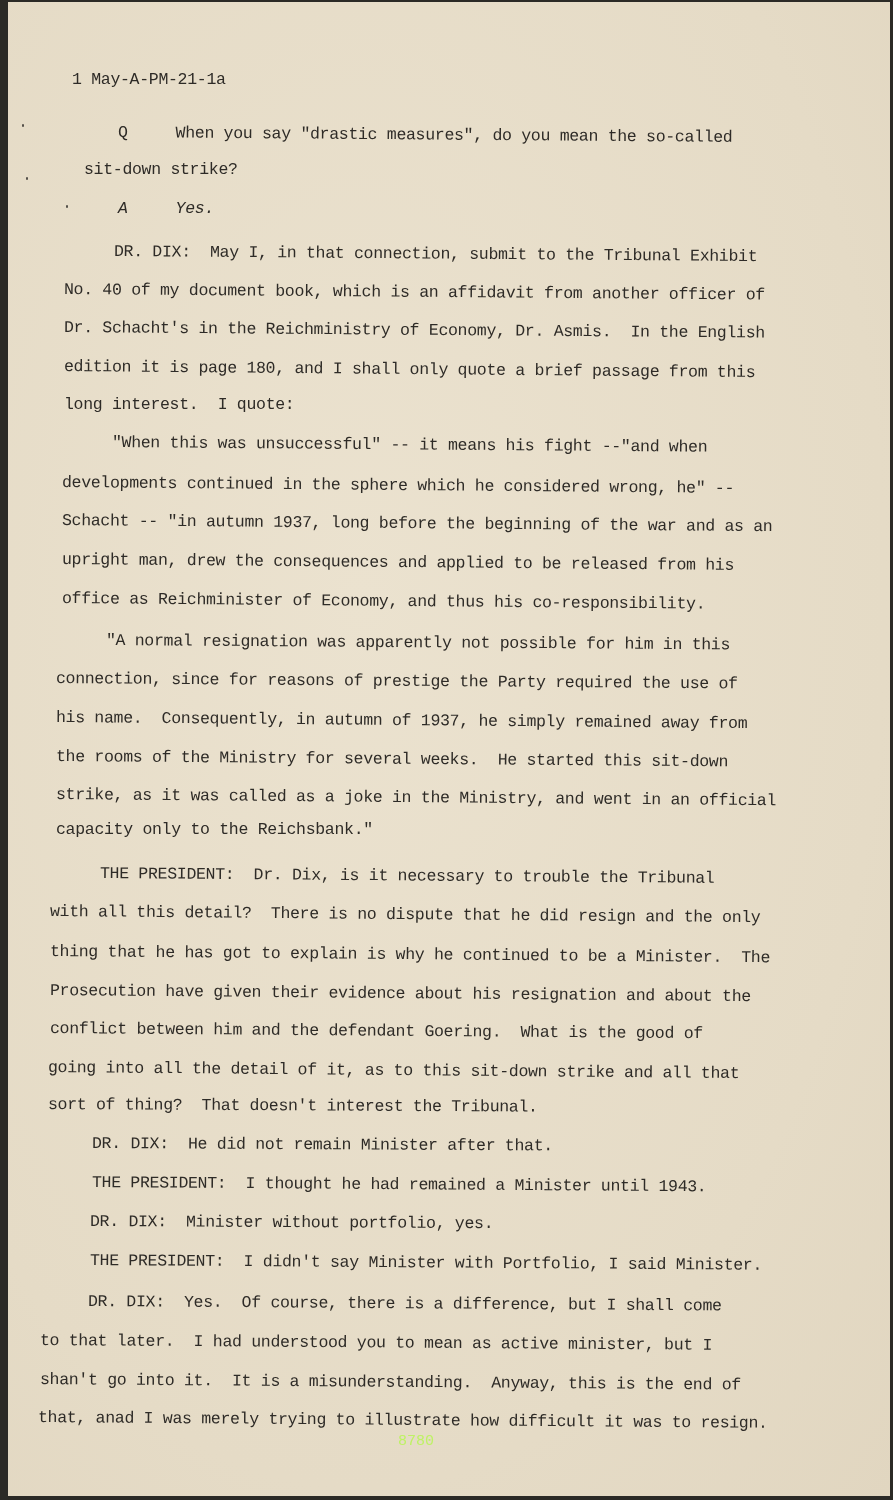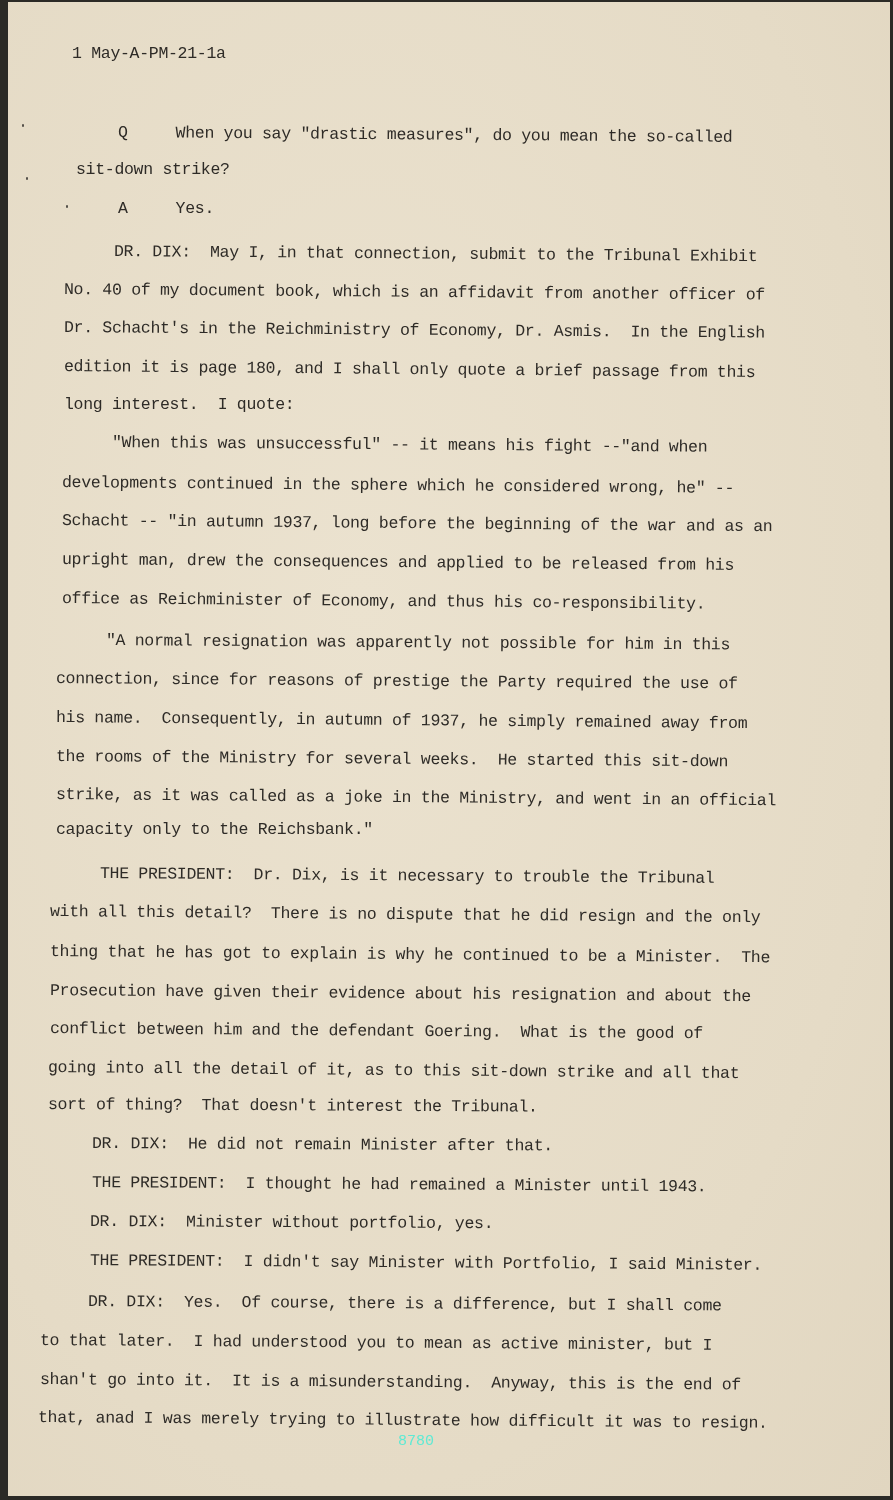--- a/index.html
+++ b/index.html
@@ -22,38 +22,38 @@
     color: #2e2b27;
     white-space: pre;
     letter-spacing: -0.3px;
     transform-origin: left center;
   }
   .pgnum {
     position: absolute;
     left: 398px; top: 1433px;
     font-family: "Liberation Mono", "DejaVu Sans Mono", monospace;
     font-size: 15px;
-    color: #5eead4;
+    color: #bef264;
   }
   .mark { position: absolute; width: 2px; height: 3px; background: #55504a; border-radius: 1px; }
 </style>
 </head>
 <body>
 
 <div class="paper">
   <span class="mark" style="left:14px; top:122px;"></span>
   <span class="mark" style="left:18px; top:175px;"></span>
   <span class="mark" style="left:58px; top:203px;"></span>
 </div>
 
-<div class="line" style="left:72px; top:44px;">1 May-A-PM-21-1a</div>
+<div class="line" style="left:72px; top:70px;">1 May-A-PM-21-1a</div>
 
 <div class="line" style="left:118px; top:123px; transform:rotate(0.45deg);">Q     When you say "drastic measures", do you mean the so-called</div>
-<div class="line" style="left:76px; top:160px;">sit-down strike?</div>
-<div class="line" style="left:118px; top:199px;">A     Yes.</div>
+<div class="line" style="left:84px; top:160px;">sit-down strike?</div>
+<div class="line" style="left:118px; top:199px;font-style:italic;">A     Yes.</div>
 
 <div class="line" style="left:114px; top:242px; transform:rotate(0.45deg);">DR. DIX:  May I, in that connection, submit to the Tribunal Exhibit</div>
 <div class="line" style="left:64px; top:280px; transform:rotate(0.45deg);">No. 40 of my document book, which is an affidavit from another officer of</div>
 <div class="line" style="left:64px; top:318px; transform:rotate(0.45deg);">Dr. Schacht's in the Reichministry of Economy, Dr. Asmis.  In the English</div>
 <div class="line" style="left:64px; top:357px; transform:rotate(0.5deg);">edition it is page 180, and I shall only quote a brief passage from this</div>
 <div class="line" style="left:64px; top:395px;">long interest.  I quote:</div>
 
 <div class="line" style="left:112px; top:433px; transform:rotate(0.45deg);">"When this was unsuccessful" -- it means his fight --"and when</div>
 <div class="line" style="left:62px; top:473px; transform:rotate(0.5deg);">developments continued in the sphere which he considered wrong, he" --</div>
 <div class="line" style="left:62px; top:511px; transform:rotate(0.5deg);">Schacht -- "in autumn 1937, long before the beginning of the war and as an</div>

